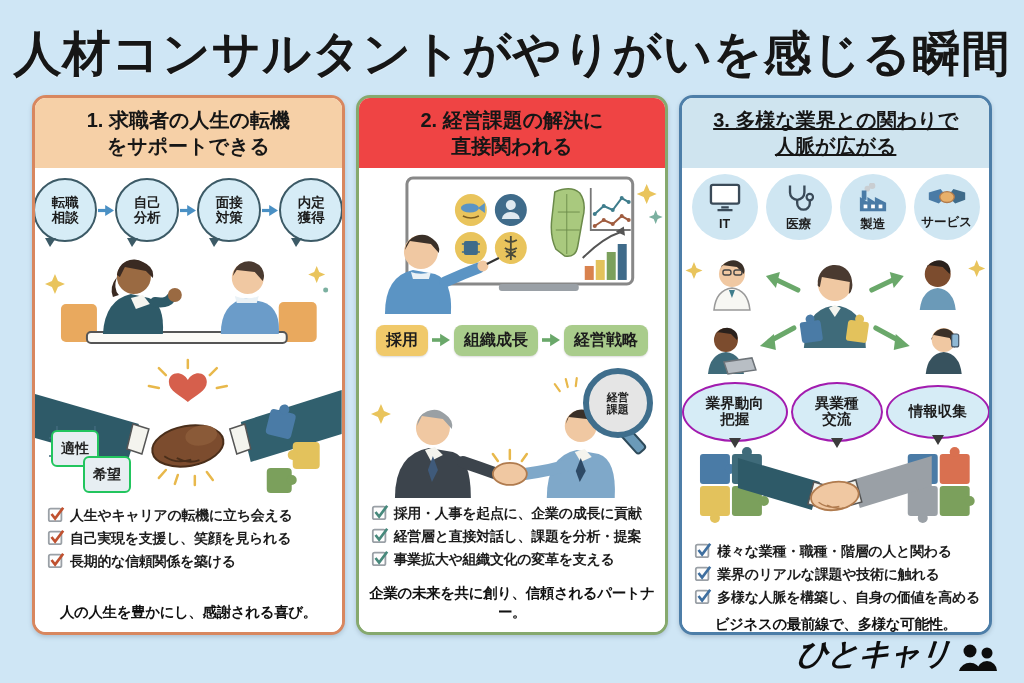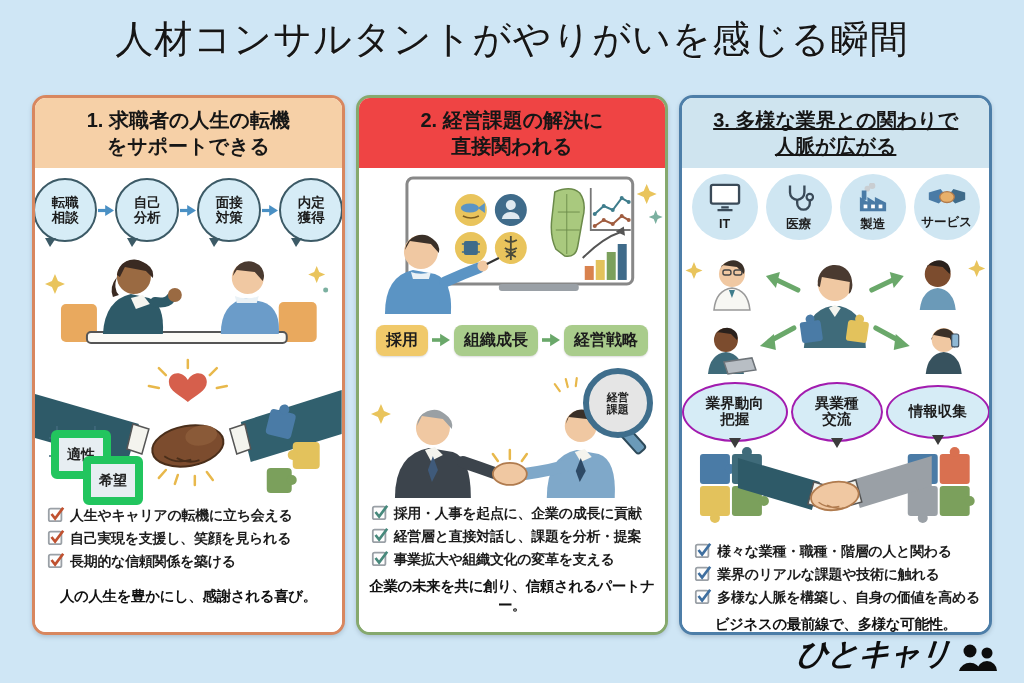--- a/index.html
+++ b/index.html
@@ -3,22 +3,22 @@
 <meta charset="utf-8">
 <style>
   html,body{margin:0;padding:0;}
   body{
     width:1024px;height:683px;overflow:hidden;position:relative;
     background:#cfe6f5;
     font-family:"Liberation Sans","DejaVu Sans",sans-serif;
     color:#1c1c1c;
   }
   .title{
-    text-align:center;font-size:38px;font-weight:400;letter-spacing:1px;
-    padding-top:14px;color:#161616;
+    text-align:center;font-size:48px;font-weight:700;letter-spacing:1px;
+    padding-top:22px;color:#161616;
     text-shadow:0 1px 0 rgba(255,255,255,.4);
   }
   .panels{
     position:absolute;left:32px;right:32px;top:95px;height:540px;
     display:flex;gap:11px;
   }
   .panel{
     flex:1;display:flex;flex-direction:column;background:#ffffff;
     border-radius:14px;overflow:hidden;min-width:0;
     box-shadow:0 2px 4px rgba(70,90,110,.25);
@@ -26,42 +26,42 @@
   .panel.p1{border:3px solid #d8875f;}
   .panel.p2{border:3px solid #86a96e;}
   .panel.p3{border:3px solid #4d7ea8;}
   .panel-header{
     text-align:center;font-size:20px;font-weight:800;line-height:1.3;
     padding:9px 2px;white-space:pre-line;color:#161616;
   }
   .p1 .panel-header{background:#f6d0a7;}
   .p2 .panel-header{background:#ef4444;}
   .p3 .panel-header{background:#cfe4ef;text-decoration:underline;}
-  .panel-body{flex:1;display:flex;flex-direction:column;background:#fff;padding:4px 0 22px;}
+  .panel-body{flex:1;display:flex;flex-direction:column;background:#fff;padding:4px 0 6px;}
 
   
   .scene{position:relative;width:100%;}
   .scene svg{position:absolute;inset:0;width:100%;height:100%;}
 
   
   .flow-row{height:72px;display:flex;align-items:center;justify-content:center;gap:1px;margin-top:2px;}
   .flow-bubble{
     width:60px;height:60px;border-radius:50%;background:#d6ecf6;border:2px solid #3c5a66;
     display:flex;align-items:center;justify-content:center;text-align:center;
     font-size:13.5px;font-weight:800;line-height:1.12;white-space:pre-line;position:relative;flex:none;
   }
   .flow-bubble::after{
     content:"";position:absolute;left:10px;bottom:-7px;width:0;height:0;
     border-left:5px solid transparent;border-right:6px solid transparent;border-top:9px solid #3c5a66;
   }
   .mini-arrow{flex:none;display:flex;align-items:center;}
   .scene1a{height:108px;}
   .scene1b{height:146px;}
   .chip{
-    position:absolute;width:44px;height:33px;border:8px solid #22c55e;border-radius:6px;
+    position:absolute;width:44px;height:33px;border:2px solid #22c55e;border-radius:6px;
     background:#e7eef2;display:flex;align-items:center;justify-content:center;
     font-size:14px;font-weight:800;color:#222;
   }
   .chip1{left:16px;top:76px;}
   .chip2{left:48px;top:102px;}
 
   
   .scene2a{height:142px;}
   .flow2-row{height:52px;display:flex;align-items:center;justify-content:center;gap:4px;}
   .flow2-box{

